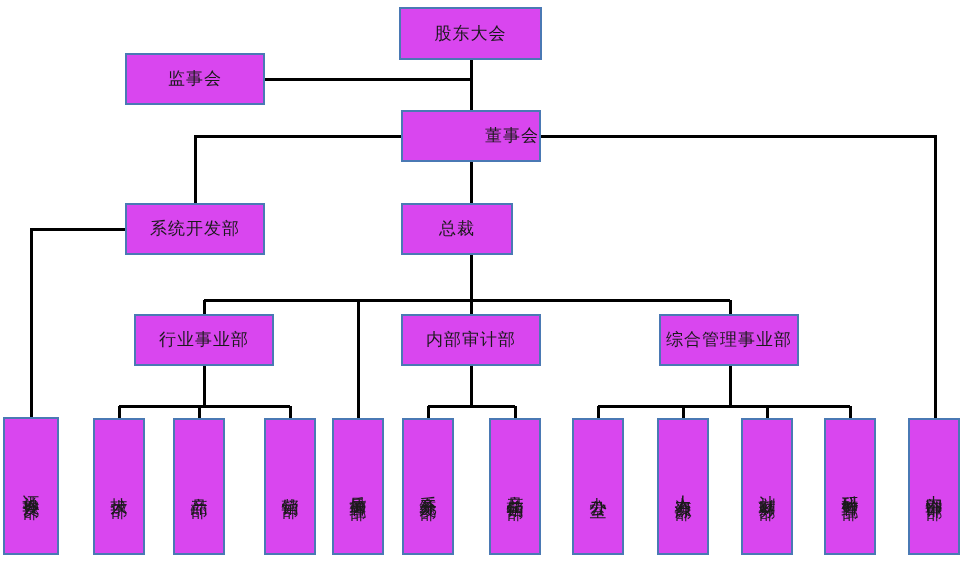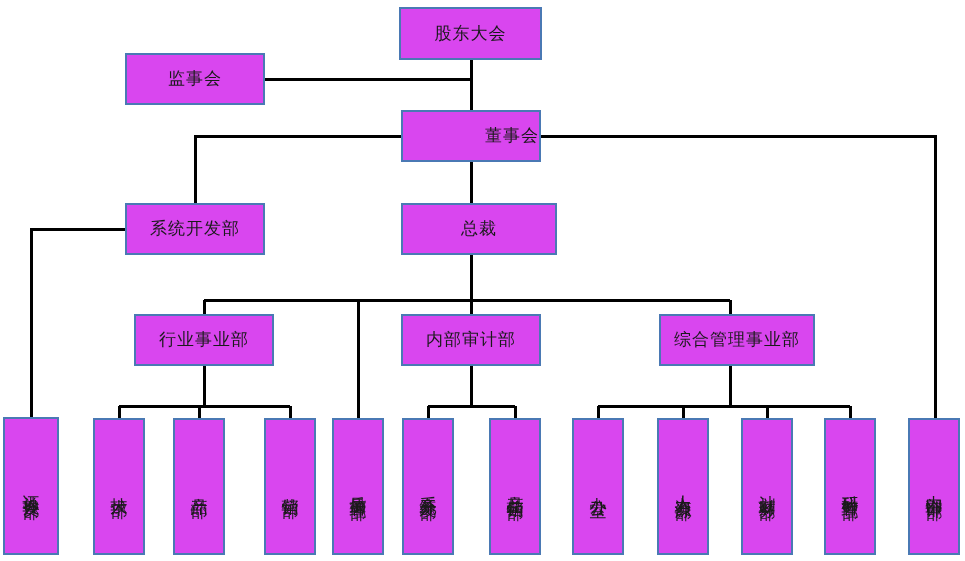--- a/index.html
+++ b/index.html
@@ -109,30 +109,30 @@
       </div>
       <div class="node h" style="left: 125px; top: 53px; width: 140px; height: 52px;">
         <span class="label">监事会</span>
       </div>
       <div class="node h" style="left: 401px; top: 110px; width: 140px; height: 52px; justify-content: flex-end;">
         <span class="label">董事会</span>
       </div>
       <div class="node h" style="left: 125px; top: 203px; width: 140px; height: 52px;">
         <span class="label">系统开发部</span>
       </div>
-      <div class="node h" style="left: 401px; top: 203px; width: 156px; height: 52px;">
+      <div class="node h" style="left: 401px; top: 203px; width: 112px; height: 52px;">
         <span class="label">总裁</span>
       </div>
       <div class="node h" style="left: 134px; top: 314px; width: 140px; height: 52px;">
         <span class="label">行业事业部</span>
       </div>
       <div class="node h" style="left: 401px; top: 314px; width: 140px; height: 52px;">
         <span class="label">内部审计部</span>
       </div>
-      <div class="node h" style="left: 659px; top: 314px; width: 156px; height: 52px;">
+      <div class="node h" style="left: 659px; top: 314px; width: 140px; height: 52px;">
         <span class="label">综合管理事业部</span>
       </div>
       <div class="node v" style="left: 3px; top: 417px; width: 56px; height: 138px;">
         <span class="label">证券投资部</span>
       </div>
       <div class="node v" style="left: 93px; top: 418px; width: 52px; height: 137px;">
         <span class="label">技术部</span>
       </div>
       <div class="node v" style="left: 173px; top: 418px; width: 52px; height: 137px;">
         <span class="label">产品部</span>

